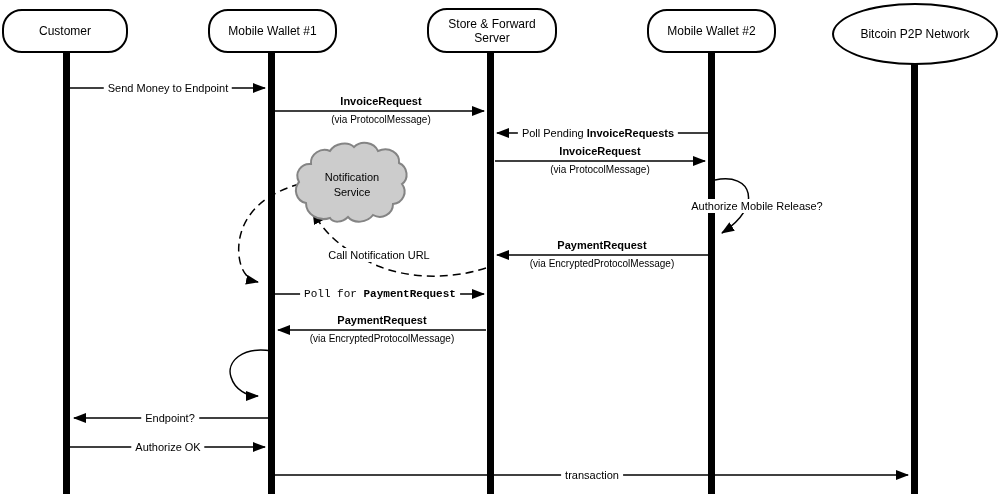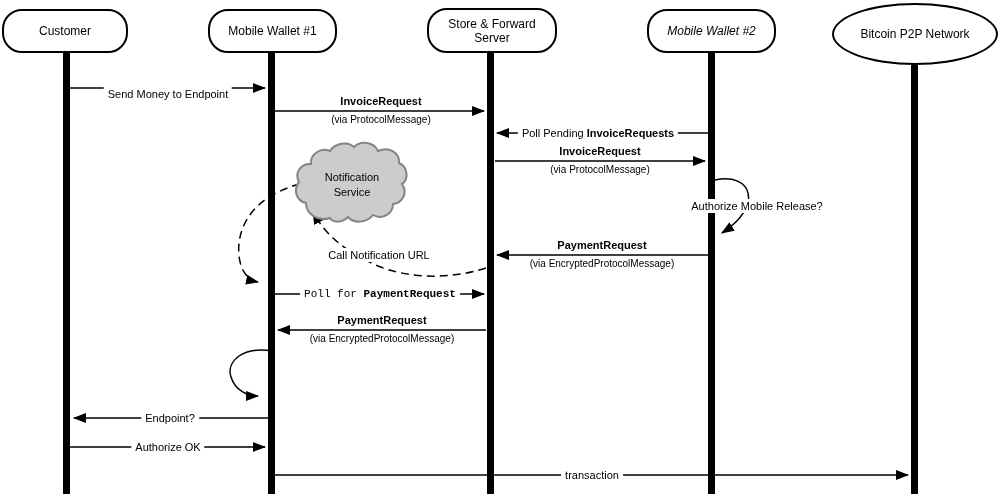--- a/index.html
+++ b/index.html
@@ -91,33 +91,33 @@
 
   <div class="actor rounded" style="left:2px;top:9px;width:126px;height:44px;">
     <span>Customer</span>
   </div>
   <div class="actor rounded" style="left:208px;top:9px;width:129px;height:44px;">
     <span>Mobile Wallet #1</span>
   </div>
   <div class="actor rounded" style="left:427px;top:8px;width:130px;height:45px;">
     <span>Store &amp; Forward Server</span>
   </div>
-  <div class="actor rounded" style="left:647px;top:9px;width:129px;height:44px;font-style:italic;">
+  <div class="actor rounded" style="left:647px;top:9px;width:129px;height:44px;">
     <span>Mobile Wallet #2</span>
   </div>
   <div class="actor ellipse" style="left:832px;top:3px;width:166px;height:62px;align-items:center;">
     <span>Bitcoin P2P Network</span>
   </div>
 
   <div class="cloud-label" style="left:352px;top:185px;">
     <div>Notification</div>
     <div>Service</div>
   </div>
 
-  <div class="msg-label" style="left:168px;top:88px;margin-top:6px;">
+  <div class="msg-label" style="left:168px;top:88px;">
     <span>Send Money to Endpoint</span>
   </div>
 
   <div class="msg-label above" style="left:381px;top:108px;">
     <span class="b">InvoiceRequest</span>
   </div>
   <div class="msg-label below" style="left:381px;top:113px;">
     <span>(via ProtocolMessage)</span>
   </div>
 

